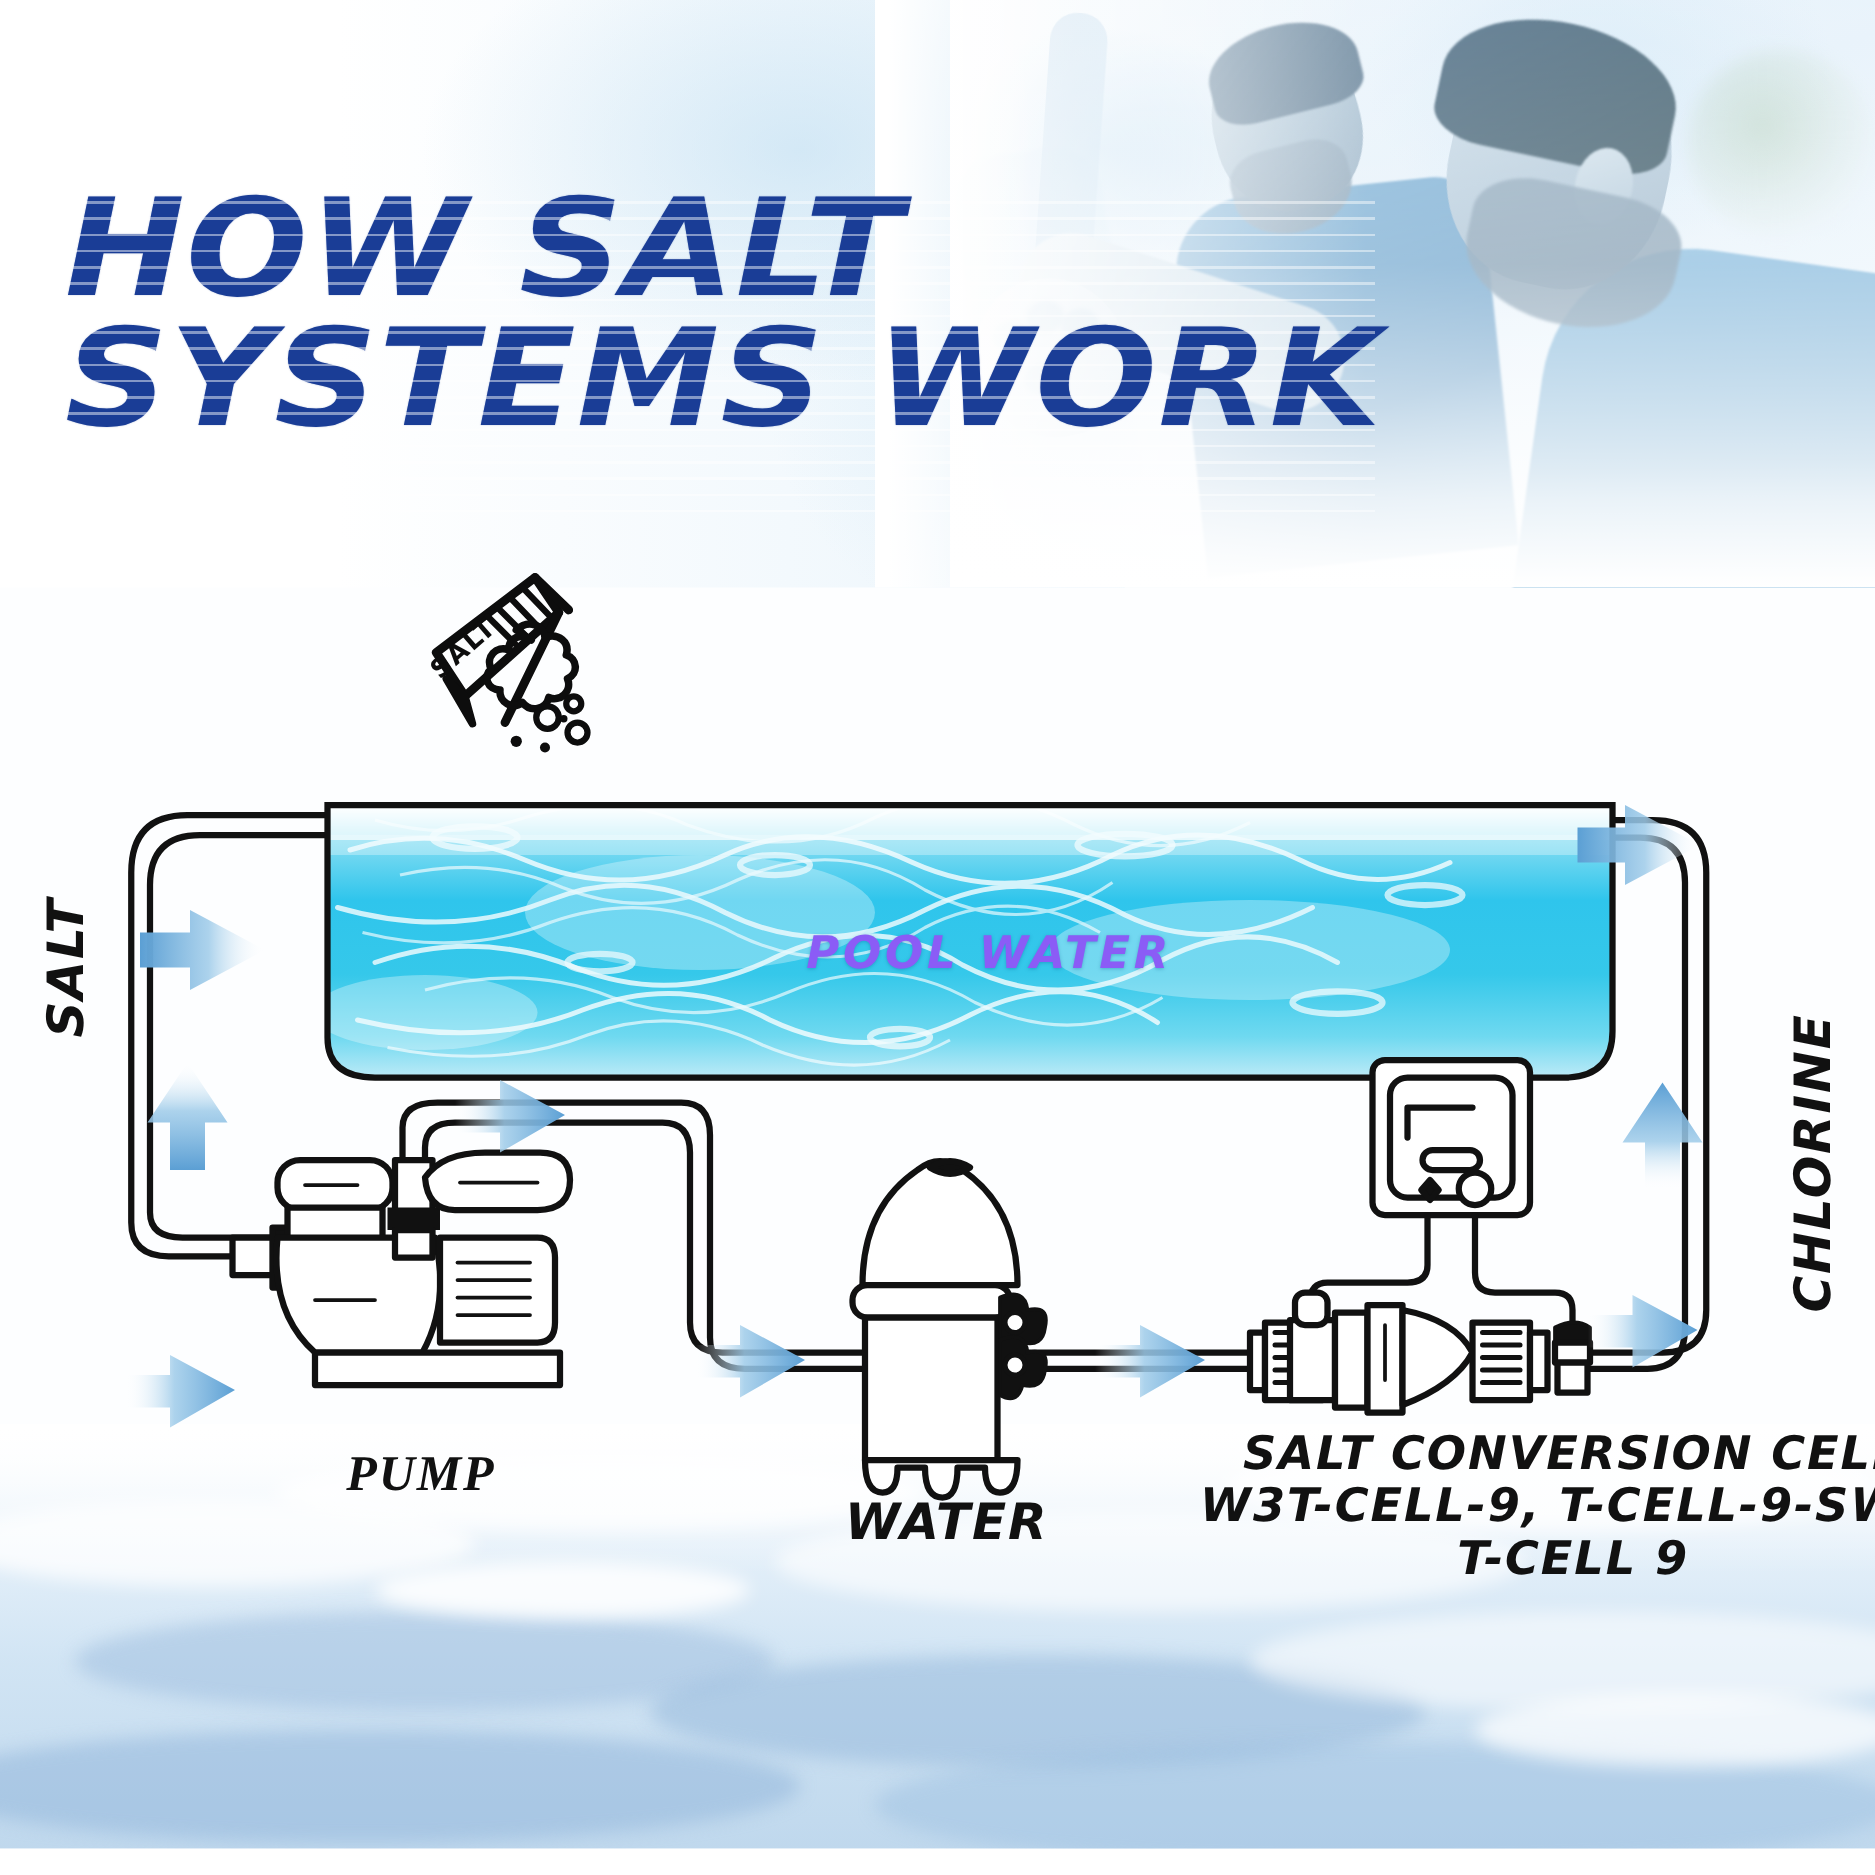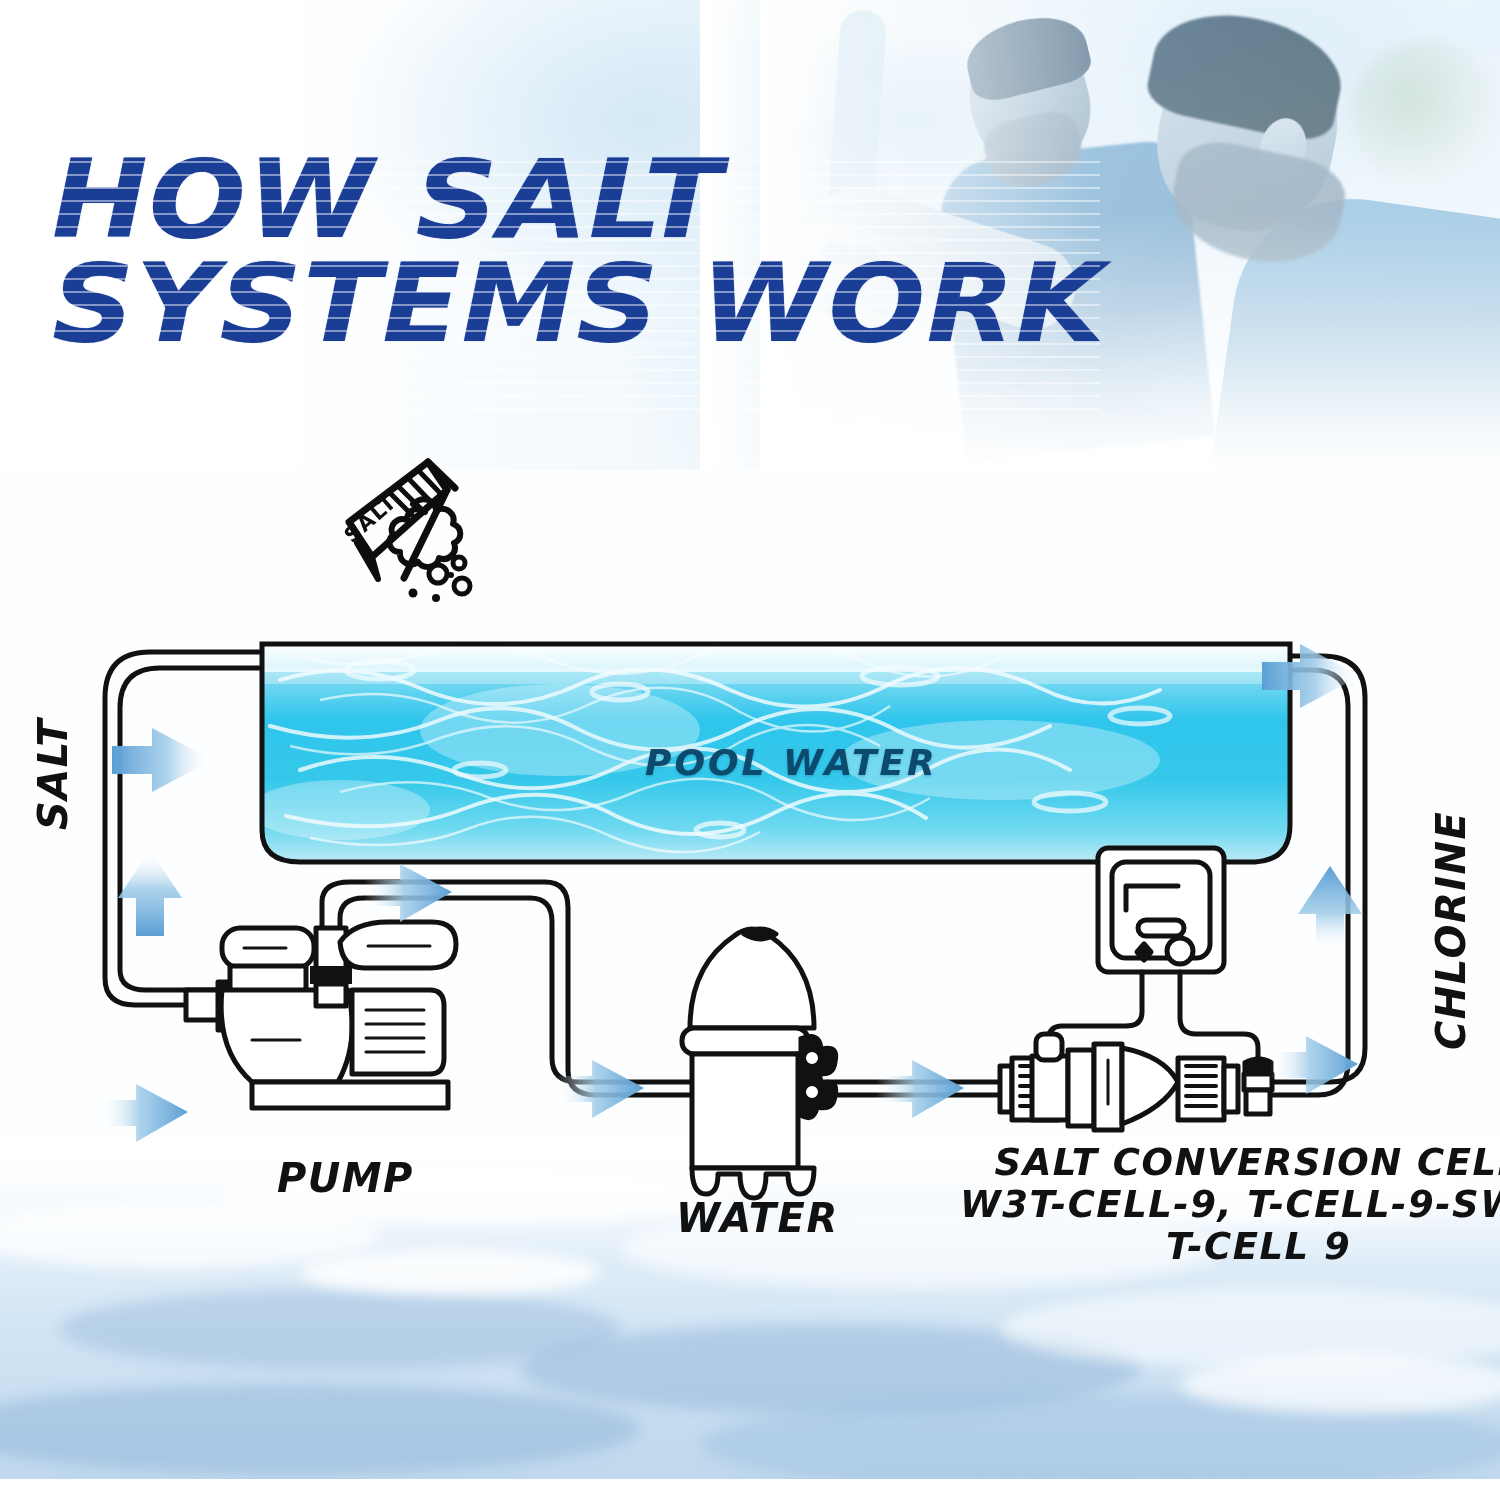--- a/index.html
+++ b/index.html
@@ -154,26 +154,26 @@
   
   #diagram{position:absolute;left:0;top:430px;width:1500px;height:900px;}
   .lbl{
     position:absolute;
     font-family:"DejaVu Sans", sans-serif;
     font-weight:bold;font-style:italic;color:#111;
     letter-spacing:1.5px;white-space:nowrap;
   }
   #lbl-salt{left:30px;top:400px;font-size:40px;transform:rotate(-90deg);transform-origin:left top;}
   #lbl-chlorine{left:1428px;top:620px;font-size:40px;transform:rotate(-90deg);transform-origin:left top;}
-  #lbl-pump{left:277px;top:725px;font-size:40px;}
+  #lbl-pump{left:277px;top:725px;font-size:40px;font-family:Liberation Serif, serif;}
   #lbl-filter{left:676px;top:765px;font-size:40px;}
   #lbl-cell{left:960px;top:712px;font-size:37px;text-align:center;line-height:42px;}
   #lbl-cell span{display:block;}
   #lbl-pool{
-    left:645px;top:312px;font-size:36px;color:#0c4a6e;letter-spacing:3px;
+    left:645px;top:312px;font-size:36px;color:#8b5cf6;letter-spacing:3px;
     text-shadow:0 1px 3px rgba(0,90,140,.35);
   }
 </style>
 </head>
 <body>
 
 <div id="stage">
 
   <div class="title-wash"></div>
 

